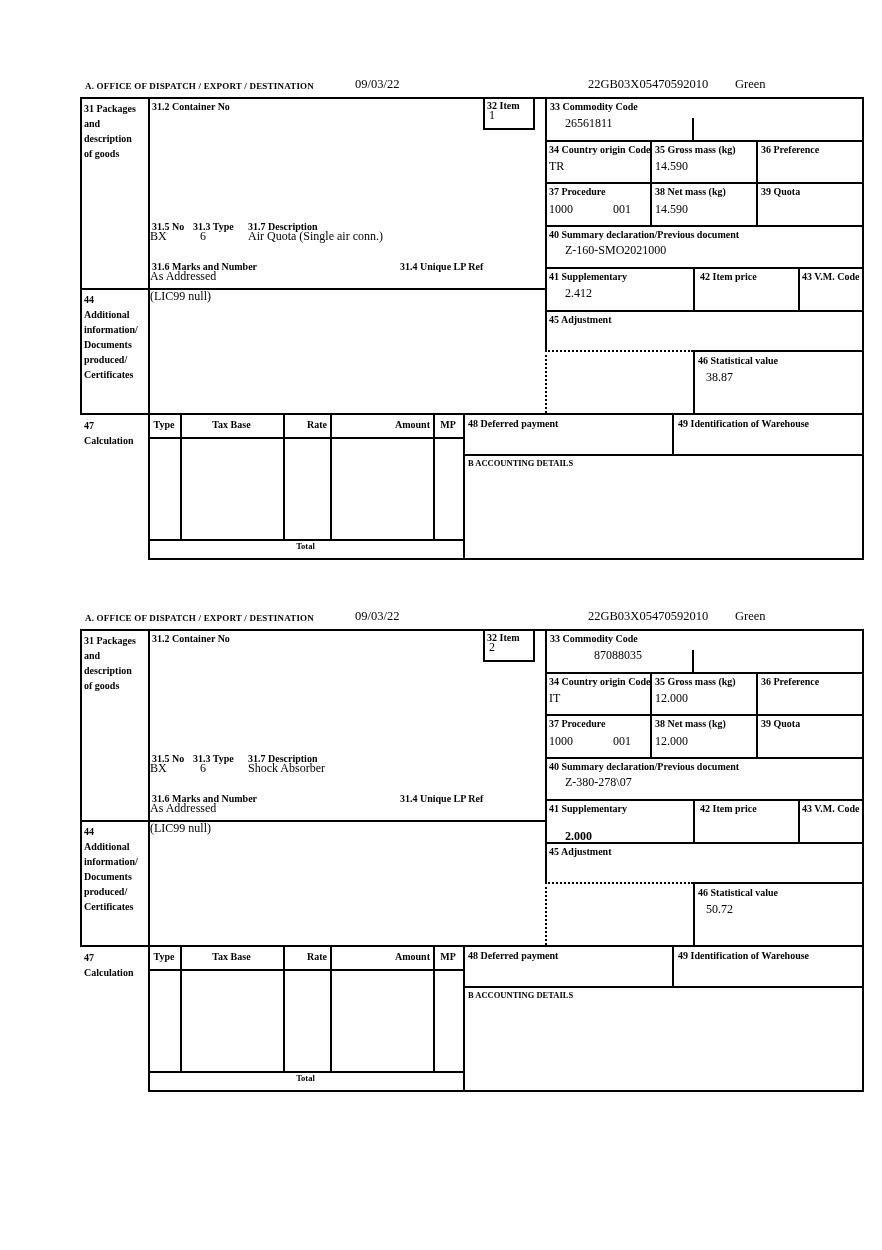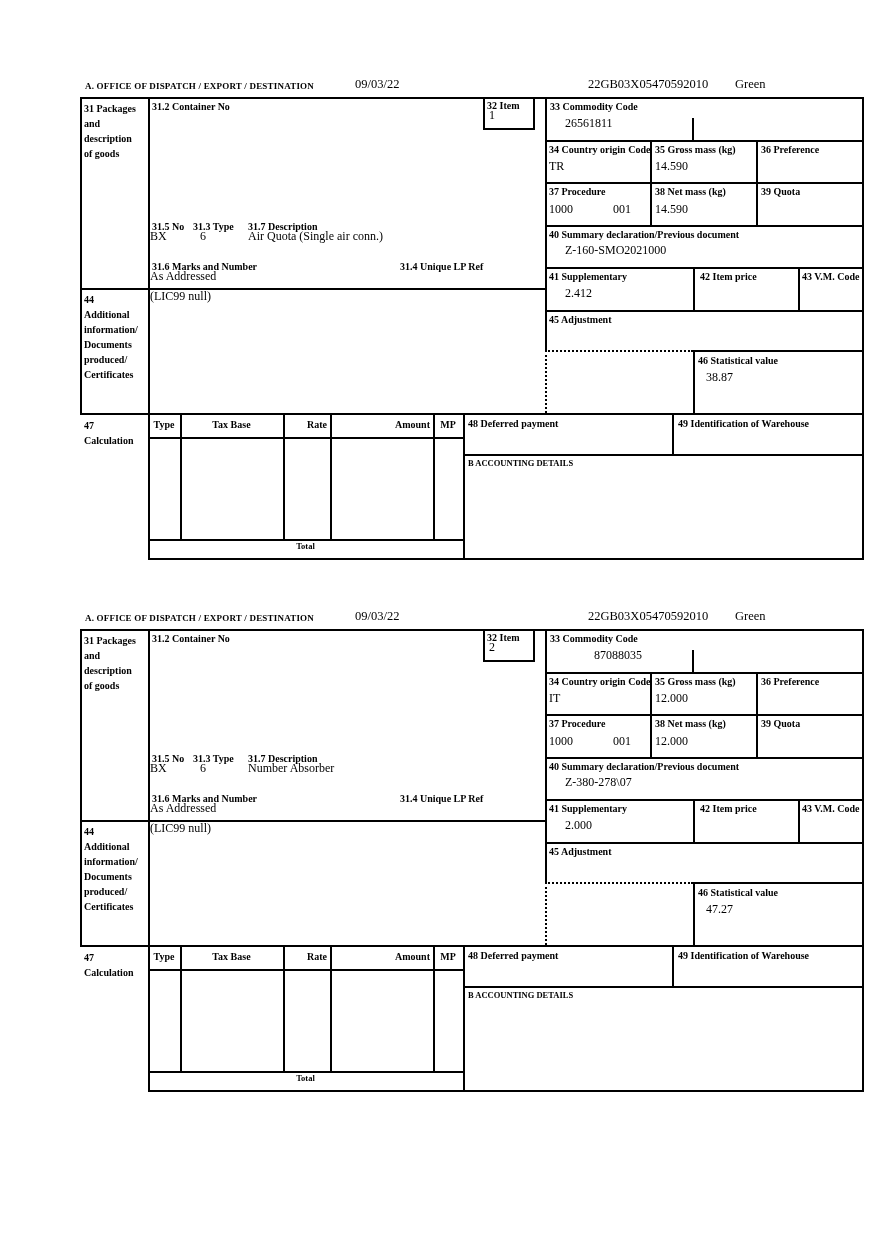--- a/index.html
+++ b/index.html
@@ -188,21 +188,21 @@
     <span class="txt lbl lbl-multi" style="left:84px;top:23px;">31 Packages
 and
 description
 of goods</span>
     <span class="txt lbl" style="left:152px;top:23px;">31.2 Container No</span>
     <span class="txt lbl" style="left:152px;top:143px;">31.5 No</span>
     <span class="txt lbl" style="left:193px;top:143px;">31.3 Type</span>
     <span class="txt lbl" style="left:248px;top:143px;">31.7 Description</span>
     <span class="txt val" style="left:150px;top:152px;">BX</span>
     <span class="txt val" style="left:200px;top:152px;">6</span>
-    <span class="txt val" style="left:248px;top:152px;">Number Absorber</span>
+    <span class="txt val" style="left:248px;top:152px;">Shock Absorber</span>
     <span class="txt lbl" style="left:152px;top:183px;">31.6 Marks and Number</span>
     <span class="txt lbl" style="left:400px;top:183px;">31.4 Unique LP Ref</span>
     <span class="txt val" style="left:150px;top:192px;">As Addressed</span>
 
     <span class="txt lbl" style="left:487px;top:22px;">32 Item</span>
     <span class="txt val" style="left:489px;top:31px;">2</span>
 
     <span class="txt lbl" style="left:550px;top:23px;">33 Commodity Code</span>
     <span class="txt val" style="left:550px;top:39px;margin-left:44px;">87088035</span>
 
@@ -216,35 +216,35 @@
     <span class="txt val" style="left:549px;top:125px;">1000</span>
     <span class="txt val" style="left:613px;top:125px;">001</span>
     <span class="txt lbl" style="left:655px;top:108px;">38 Net mass (kg)</span>
     <span class="txt val" style="left:655px;top:125px;">12.000</span>
     <span class="txt lbl" style="left:761px;top:108px;">39 Quota</span>
 
     <span class="txt lbl" style="left:549px;top:151px;">40 Summary declaration/Previous document</span>
     <span class="txt val" style="left:565px;top:166px;">Z-380-278\07</span>
 
     <span class="txt lbl" style="left:549px;top:193px;">41 Supplementary</span>
-    <span class="txt val" style="left:565px;top:209px;">2.000</span>
+    <span class="txt val" style="left:565px;top:220px;font-weight:bold;">2.000</span>
     <span class="txt lbl" style="left:700px;top:193px;">42 Item price</span>
     <span class="txt lbl" style="left:802px;top:193px;">43 V.M. Code</span>
 
     <span class="txt lbl lbl-multi" style="left:84px;top:214px;">44
 Additional
 information/
 Documents
 produced/
 Certificates</span>
     <span class="txt val" style="left:150px;top:212px;">(LIC99 null)</span>
 
     <span class="txt lbl" style="left:549px;top:236px;">45 Adjustment</span>
     <span class="txt lbl" style="left:698px;top:277px;">46 Statistical value</span>
-    <span class="txt val" style="left:706px;top:293px;">47.27</span>
+    <span class="txt val" style="left:706px;top:293px;">50.72</span>
 
     <span class="txt lbl lbl-multi" style="left:84px;top:340px;">47
 Calculation</span>
     <span class="txt lbl cell-c" style="left:148px;top:341px;width:32px;">Type</span>
     <span class="txt lbl cell-c" style="left:180px;top:341px;width:103px;">Tax Base</span>
     <span class="txt lbl cell-r" style="left:283px;top:341px;width:47px;">Rate</span>
     <span class="txt lbl cell-r" style="left:330px;top:341px;width:103px;">Amount</span>
     <span class="txt lbl cell-c" style="left:433px;top:341px;width:30px;">MP</span>
     <span class="txt total-lbl cell-c" style="left:148px;top:464px;width:315px;">Total</span>
 

